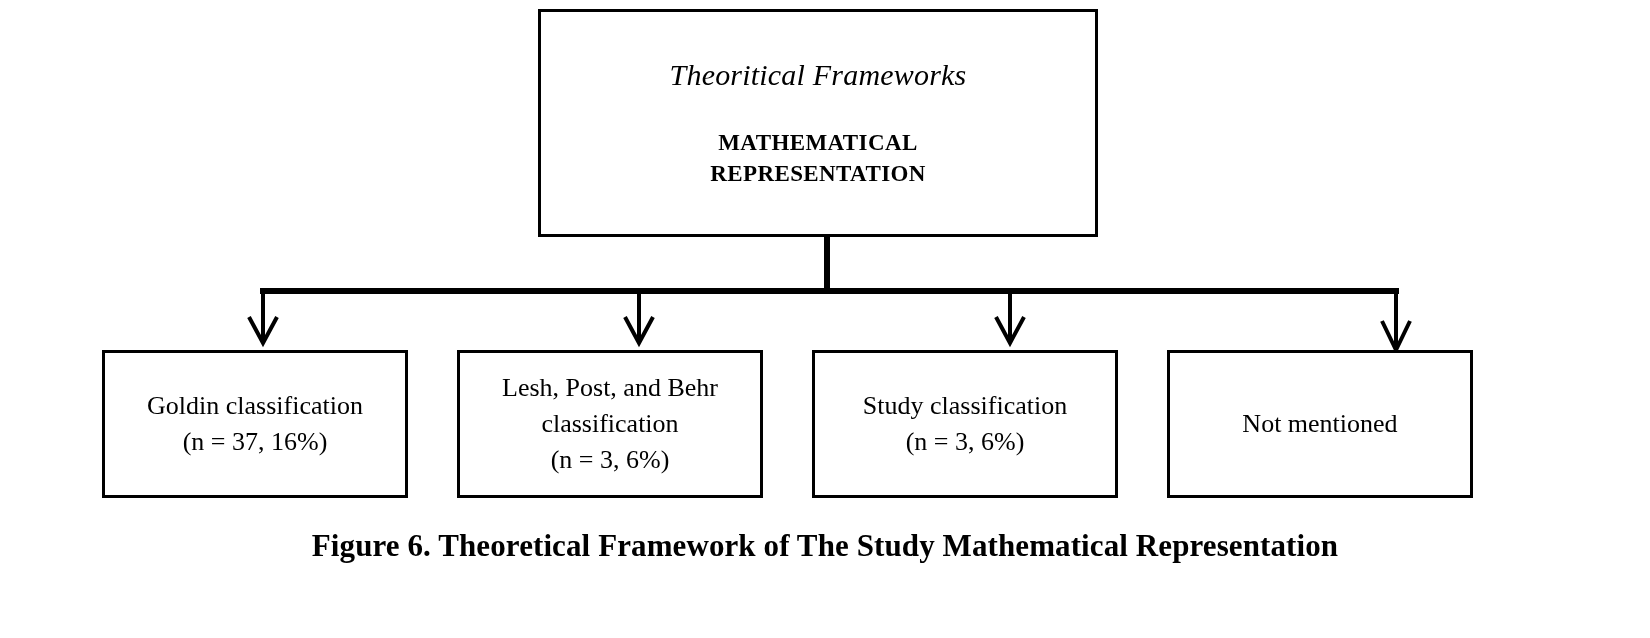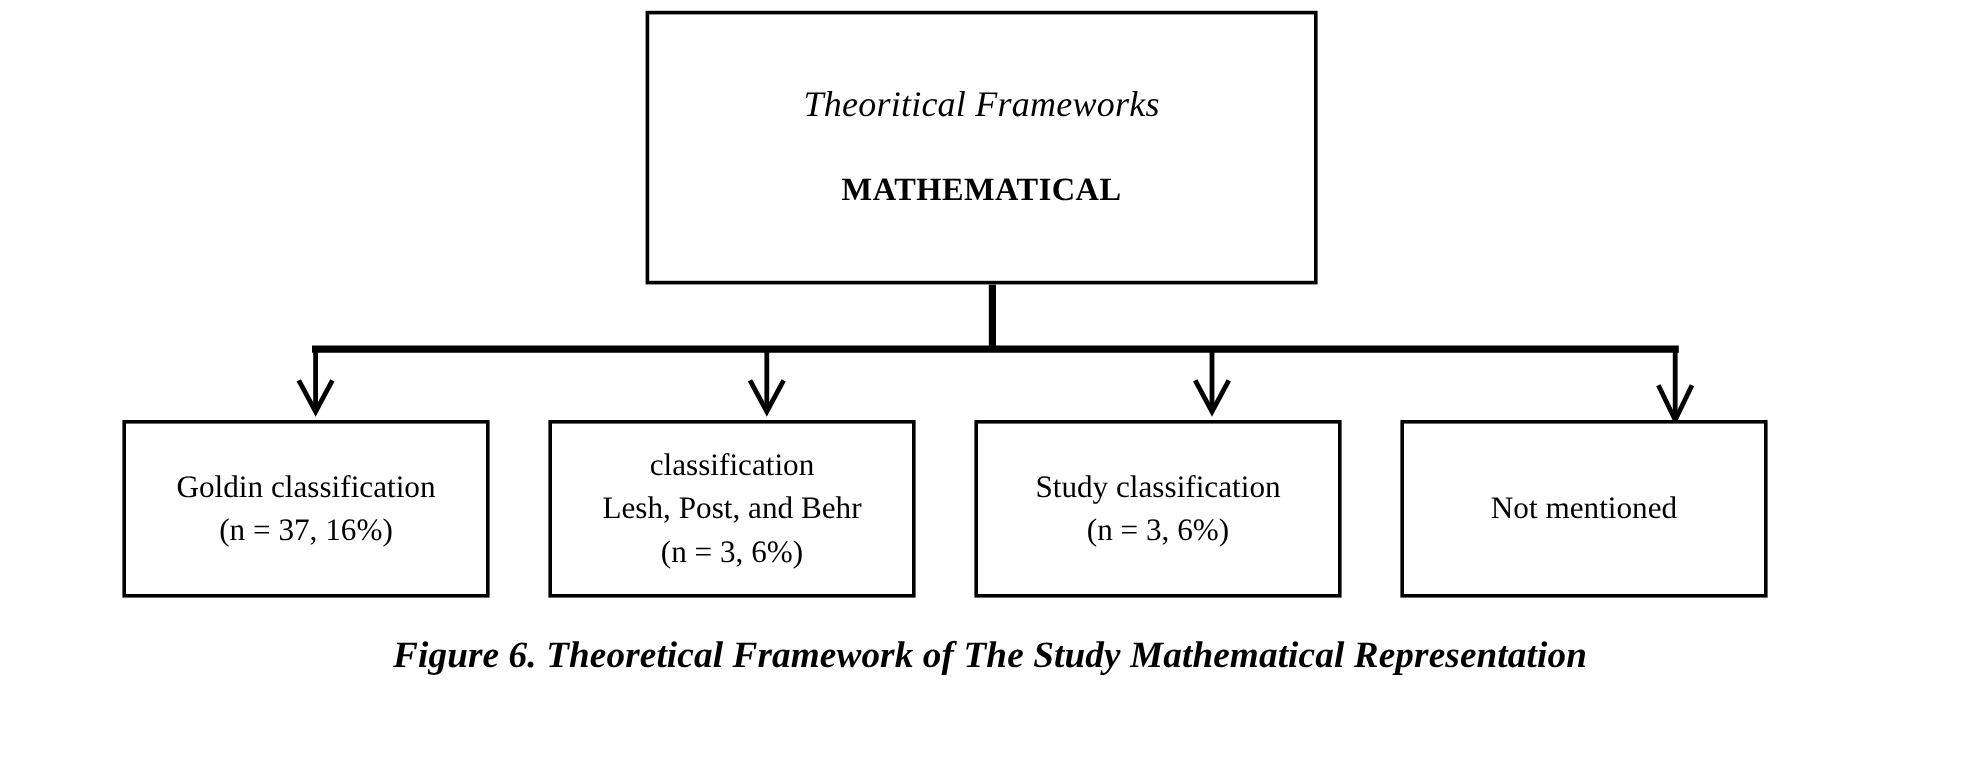--- a/index.html
+++ b/index.html
@@ -57,21 +57,21 @@
   }
   .root-subtitle {
     font-style: italic;
     font-size: 30px;
     line-height: 1.2;
     letter-spacing: 0.2px;
     margin: 0 0 34px 0;
   }
   .root-title {
     font-weight: bold;
-    font-size: 27px;
+    font-size: 23px;
     line-height: 1.35;
     letter-spacing: 0.4px;
     margin: 0;
   }
 
   
   .leaf-node {
     top: 350px;
     width: 306px;
     height: 148px;
@@ -93,21 +93,20 @@
   #figure-caption {
     position: absolute;
     left: 0;
     top: 527px;
     width: 1650px;
     text-align: center;
     font-weight: bold;
     font-size: 31px;
     letter-spacing: 0.1px;
     line-height: 1.2;
-    font-style: italic;
   }
 </style>
 </head>
 <body>
 
 <div id="diagram-root">
 
   <svg id="connectors" viewBox="0 0 1650 638" width="1650" height="638">
 
     <line x1="827" y1="237" x2="827" y2="291" stroke="#000000" stroke-width="6"></line>
@@ -124,31 +123,32 @@
     <polyline points="996,317 1010,343 1024,317" fill="none" stroke="#000000" stroke-width="4"></polyline>
 
     <line x1="1396" y1="291" x2="1396" y2="347" stroke="#000000" stroke-width="4"></line>
     <polyline points="1382,321 1396,350 1410,321" fill="none" stroke="#000000" stroke-width="4"></polyline>
   </svg>
 
   <div class="node-box" id="root-node">
     <div class="root-subtitle">Theoritical Frameworks</div>
     <div class="root-title">
       <span>MATHEMATICAL</span><br>
+      <span>REPRESENTATION</span>
     </div>
   </div>
 
   <div class="node-box leaf-node" id="leaf-node-0">
     <div class="leaf-line">Goldin classification</div>
     <div class="leaf-line">(n = 37, 16%)</div>
   </div>
 
   <div class="node-box leaf-node" id="leaf-node-1">
+    <div class="leaf-line">Lesh, Post, and Behr</div>
     <div class="leaf-line">classification</div>
-    <div class="leaf-line">Lesh, Post, and Behr</div>
     <div class="leaf-line">(n = 3, 6%)</div>
   </div>
 
   <div class="node-box leaf-node" id="leaf-node-2">
     <div class="leaf-line">Study classification</div>
     <div class="leaf-line">(n = 3, 6%)</div>
   </div>
 
   <div class="node-box leaf-node" id="leaf-node-3">
     <div class="leaf-line">Not mentioned</div>

